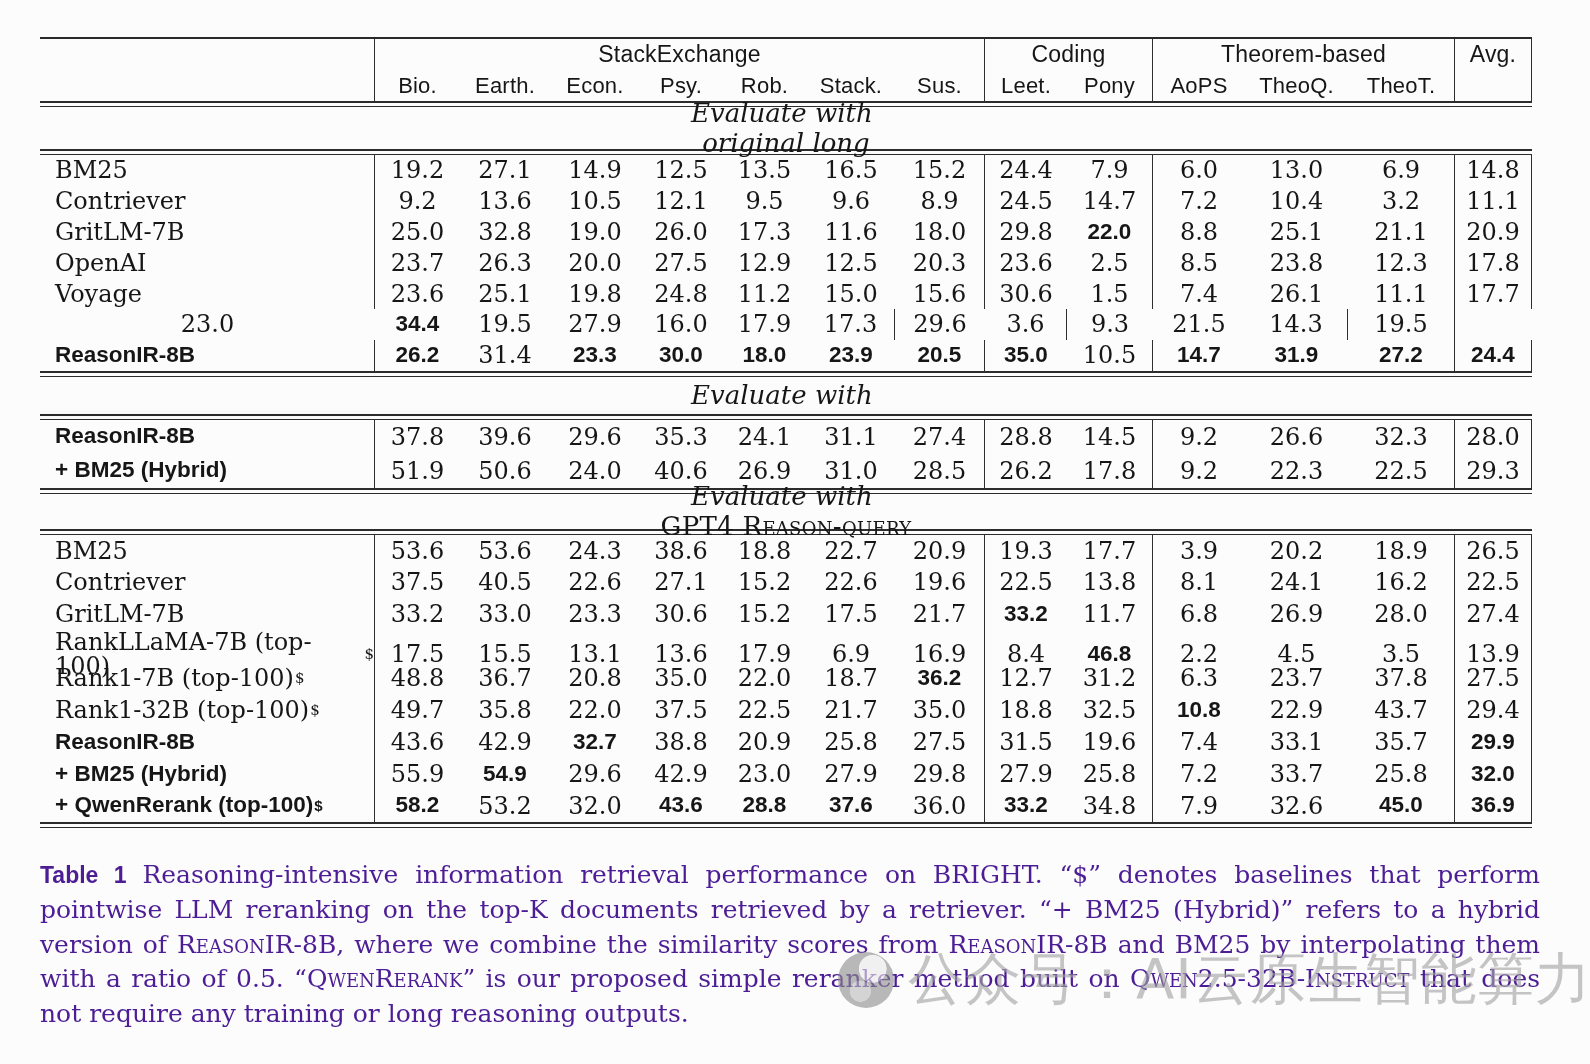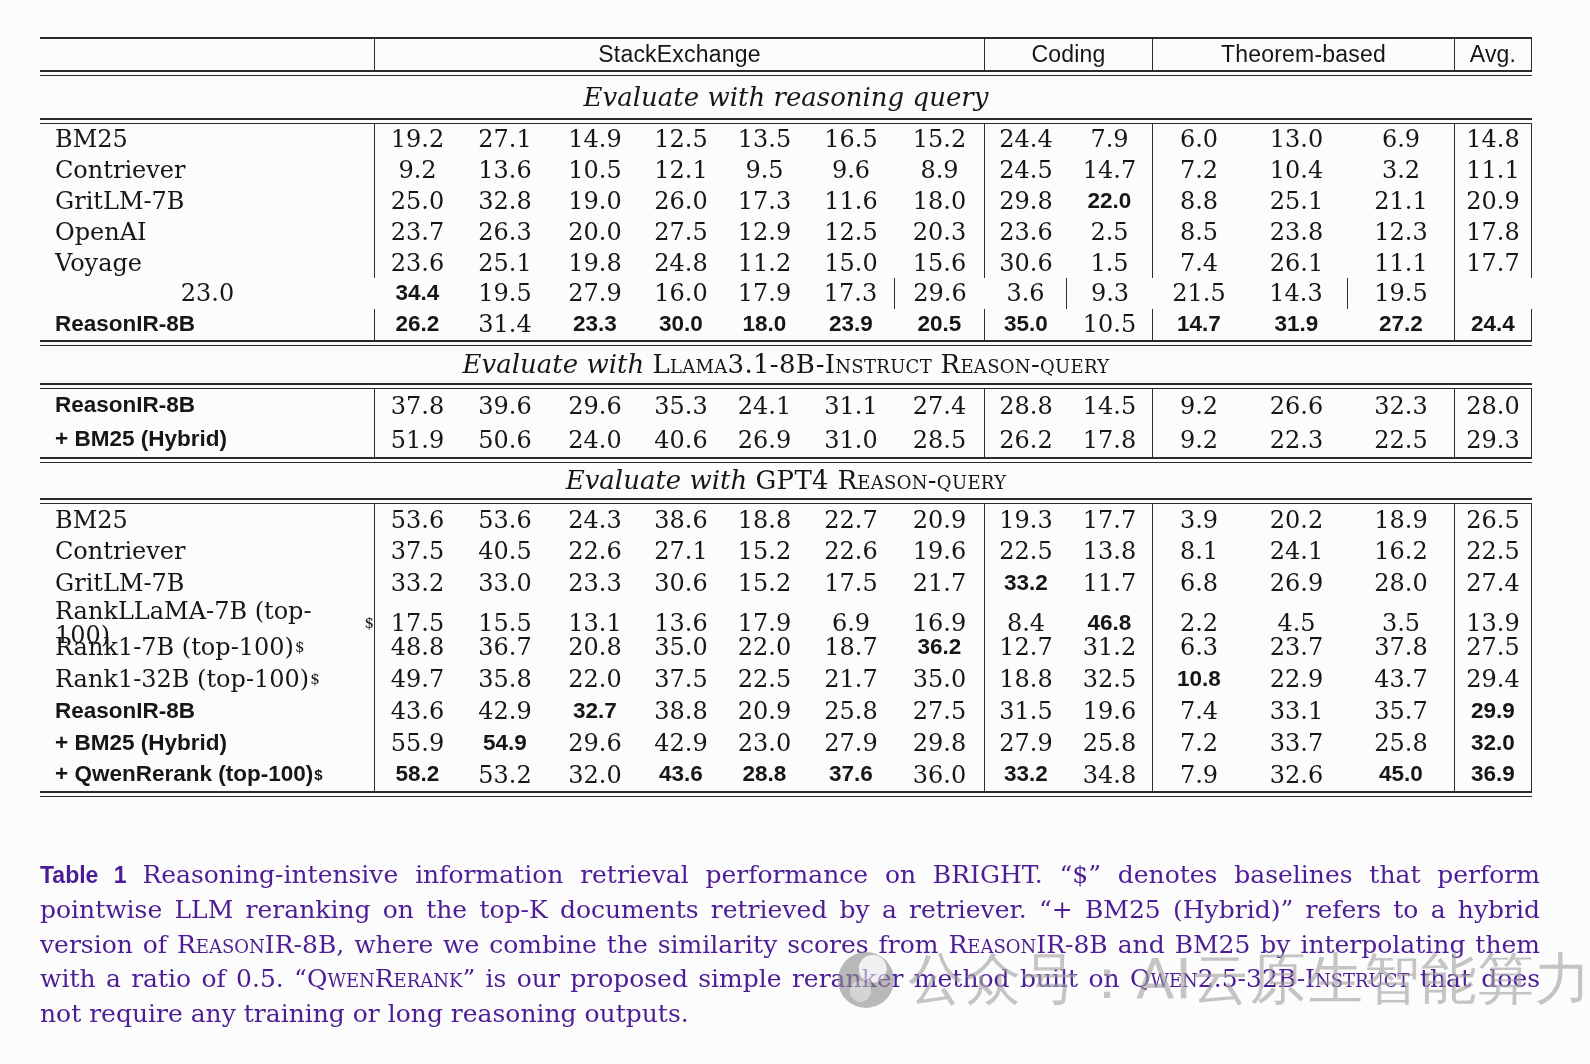--- a/index.html
+++ b/index.html
@@ -22,21 +22,21 @@
   .bR { border-right:1.4px solid #2e2e2e; }
 
   .hgroup { height:31px; }
   .hsub   { height:31px; }
   .hgroup .cell, .hsub .cell {
     font-family:"Liberation Sans", sans-serif; font-weight:400; font-size:22px;
     letter-spacing:0.2px;
   }
   .hgroup .cell { font-size:23px; }
 
-  .sec-row { text-align:center; display:flex; align-items:center; justify-content:center; font-size:26px; }
+  .sec-row { text-align:center; display:flex; align-items:center; justify-content:center; font-size:26px;flex-direction:column; }
   .sec-h1 { height:42px; }
   .sec-h2 { height:37px; }
   .sec-h3 { height:35px; }
   .it { font-style:italic; }
   .scaps { font-variant:small-caps; letter-spacing:0.3px; }
 
   .r-s1 { height:30.8px; }
   .r-s2 { height:34px; }
   .r-s3 { height:31.9px; }
 
@@ -80,24 +80,40 @@
 <div class="table-wrap">
   <div class="rule-top"></div>
 
 <div class="row hgroup">
       <div class="cell label bR"></div>
       <div class="cell bR" style="grid-column: span 7;">StackExchange</div>
       <div class="cell bR" style="grid-column: span 2;">Coding</div>
       <div class="cell bR" style="grid-column: span 3;">Theorem-based</div>
       <div class="cell bR" style="grid-column: span 1;">Avg.</div>
     </div>
+    <div class="row hsub">
+      <div class="cell label bR"></div>
+      <div class="cell">Bio.</div>
+      <div class="cell">Earth.</div>
+      <div class="cell">Econ.</div>
+      <div class="cell">Psy.</div>
+      <div class="cell">Rob.</div>
+      <div class="cell">Stack.</div>
+      <div class="cell bR">Sus.</div>
+      <div class="cell">Leet.</div>
+      <div class="cell bR">Pony</div>
+      <div class="cell">AoPS</div>
+      <div class="cell">TheoQ.</div>
+      <div class="cell bR">TheoT.</div>
+      <div class="cell bR"></div>
+    </div>
     <div class="rule-dbl"></div>
     <div class="sec-row sec-h1">
       <div class="it" style="display: inline;">Evaluate with&nbsp;</div>
-      <div class="it" style="display: inline;">reasoning query</div>
+      <div class="it" style="display: inline;">original long</div>
     </div>
     <div class="rule-dbl"></div>
     <div class="row r-s1">
       <div class="cell label bR">BM25</div>
       <div class="cell">19.2</div>
       <div class="cell">27.1</div>
       <div class="cell">14.9</div>
       <div class="cell">12.5</div>
       <div class="cell">13.5</div>
       <div class="cell">16.5</div>
@@ -200,21 +216,20 @@
       <div class="cell boldcell">35.0</div>
       <div class="cell bR">10.5</div>
       <div class="cell boldcell">14.7</div>
       <div class="cell boldcell">31.9</div>
       <div class="cell bR boldcell">27.2</div>
       <div class="cell bR boldcell">24.4</div>
     </div>
     <div class="rule-dbl"></div>
     <div class="sec-row sec-h2">
       <div class="it" style="display: inline;">Evaluate with&nbsp;</div>
-      <div class="scaps" style="display: inline;">Llama3.1-8B-Instruct Reason-query</div>
     </div>
     <div class="rule-dbl"></div>
     <div class="row r-s2">
       <div class="cell label bR boldcell">ReasonIR-8B</div>
       <div class="cell">37.8</div>
       <div class="cell">39.6</div>
       <div class="cell">29.6</div>
       <div class="cell">35.3</div>
       <div class="cell">24.1</div>
       <div class="cell">31.1</div>

